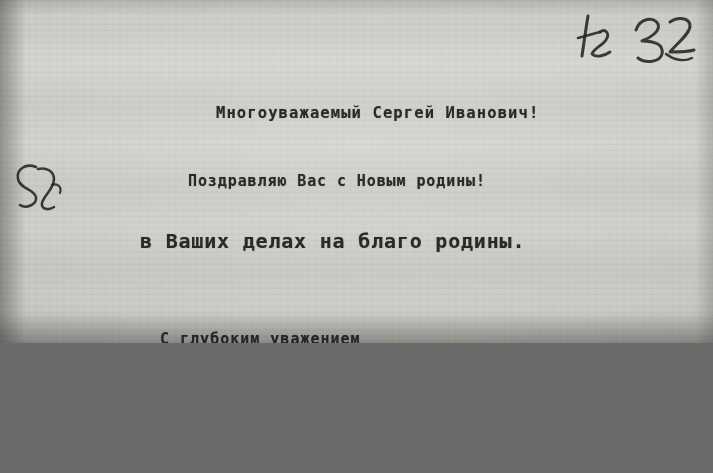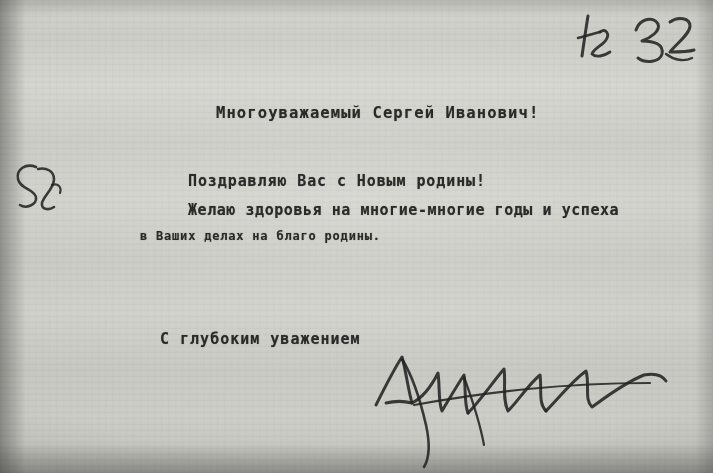--- a/index.html
+++ b/index.html
@@ -3,21 +3,21 @@
 <meta charset="utf-8">
 <style>
   html, body {
     margin: 0;
     padding: 0;
     background: #6b6b6b;
   }
   #page {
     position: relative;
     width: 713px;
-    height: 473px;
+    height: 343px;
     overflow: hidden;
     background: #cfcfc9;
     font-family: "Liberation Serif", serif;
   }
   
   .paper-base {
     position: absolute;
     inset: 0;
     background:
       linear-gradient(180deg,
@@ -98,21 +98,21 @@
   }
   #body-line-2 {
     left: 188px;
     top: 201px;
     font-size: 15px;
     letter-spacing: 0.55px;
   }
   #body-line-3 {
     left: 140px;
     top: 229px;
-    font-size: 12px;
+    font-size: 20px;
     letter-spacing: 0.8px;
   }
   #closing {
     left: 160px;
     top: 330px;
     font-size: 15px;
     letter-spacing: 1.0px;
   }
   #rank-line {
     left: 244px;
@@ -182,21 +182,20 @@
       <path d="M28 12 C18 8, 8 14, 10 24 C12 34, 26 34, 28 42 C29 50, 18 54, 12 50" stroke-width="2.6"></path>
       <path d="M30 14 C38 12, 46 16, 46 24 C46 34, 36 40, 34 48 C33 54, 40 56, 46 52" stroke-width="2.6"></path>
       <path d="M44 30 C50 28, 54 32, 52 38" stroke-width="2.2"></path>
     </svg>
   </div>
 
   <div class="typed" id="salutation">Многоуважаемый  Сергей Иванович!</div>
 
   <div class="typed" id="body-line-1">Поздравляю Вас с Новым родины!</div>
 
-  <div class="typed" id="body-line-2">Желаю здоровья на многие-многие годы и успеха</div>
 
   <div class="typed" id="body-line-3">в Ваших делах на благо родины.</div>
 
   <div class="typed" id="closing">С глубоким уважением</div>
 
 
   <div class="ink" id="signature">
     <svg viewBox="0 0 300 125" width="300" height="125" aria-hidden="true">
       <path d="M8 60 C18 40, 26 24, 34 12 C38 26, 40 44, 44 58 C36 56, 26 56, 18 58" stroke-width="3"></path>
       <path d="M44 58 C56 52, 64 40, 70 28 C72 42, 70 56, 74 66 C80 56, 88 42, 96 30 C98 44, 96 58, 100 68" stroke-width="3"></path>

